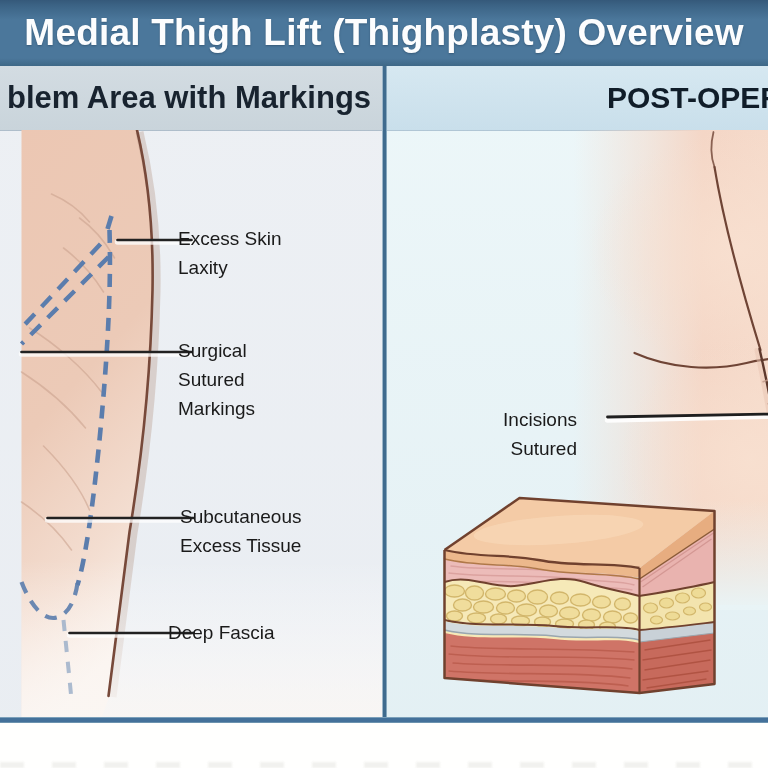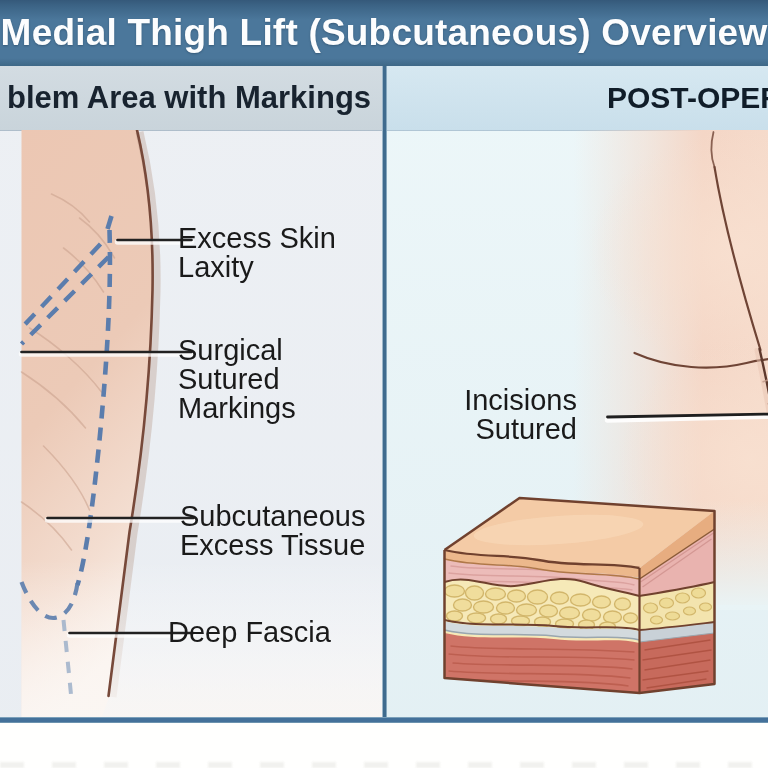--- a/index.html
+++ b/index.html
@@ -45,32 +45,32 @@
   }
   .footer{
     position:absolute;left:0;top:723px;width:768px;height:45px;background:#fffffe;
   }
   .footer-artifact{
     position:absolute;left:0;bottom:0;width:100%;height:6px;opacity:.45;filter:blur(1px);
     background:repeating-linear-gradient(90deg,rgba(170,170,158,.35) 0 24px,rgba(255,255,255,0) 24px 52px);
   }
   
   .label{
-    position:absolute;color:#1a1a1a;font-size:29px;line-height:29px;font-weight:500;
+    position:absolute;color:#1a1a1a;font-size:19px;line-height:29px;font-weight:500;
   }
   .label span{display:block;}
   .label-right{text-align:right;}
 </style>
 </head>
 <body>
 
 <div class="stage">
 
   <div class="title-bar">
-    <span>Medial Thigh Lift (Subcutaneous) Overview</span>
+    <span>Medial Thigh Lift (Thighplasty) Overview</span>
   </div>
 
   <div class="panel panel-left">
     <div class="panel-header">
       <span>blem Area with Markings</span>
     </div>
 
     <svg viewBox="0 0 383 588">
       <defs>
         <linearGradient id="skinL" x1="0" y1="0" x2="0.25" y2="1">
@@ -305,21 +305,21 @@
           <path d="M231,512 C255,509 280,506 306,503" fill="none" stroke="#9aa6ae" stroke-width="1.2"></path>
         </g>
 
         <g fill="none" stroke="#70412e" stroke-linejoin="round">
           <path d="M231,438 L231,563" stroke-width="2.2"></path>
           <path d="M36,420 L36,548 L231,563 L306,554 L306,381 L111,368 L36,420" stroke-width="2.5"></path>
         </g>
       </g>
     </svg>
 
-    <div class="label label-right" style="left:43px;top:320px;width:147px">
+    <div class="label label-right" style="left:43px;top:339px;width:147px">
       <span>Incisions</span>
       <span>Sutured</span>
     </div>
   </div>
 
   <div class="divider"></div>
   <div class="bottom-border"></div>
   <div class="footer">
     <div class="footer-artifact"></div>
   </div>

